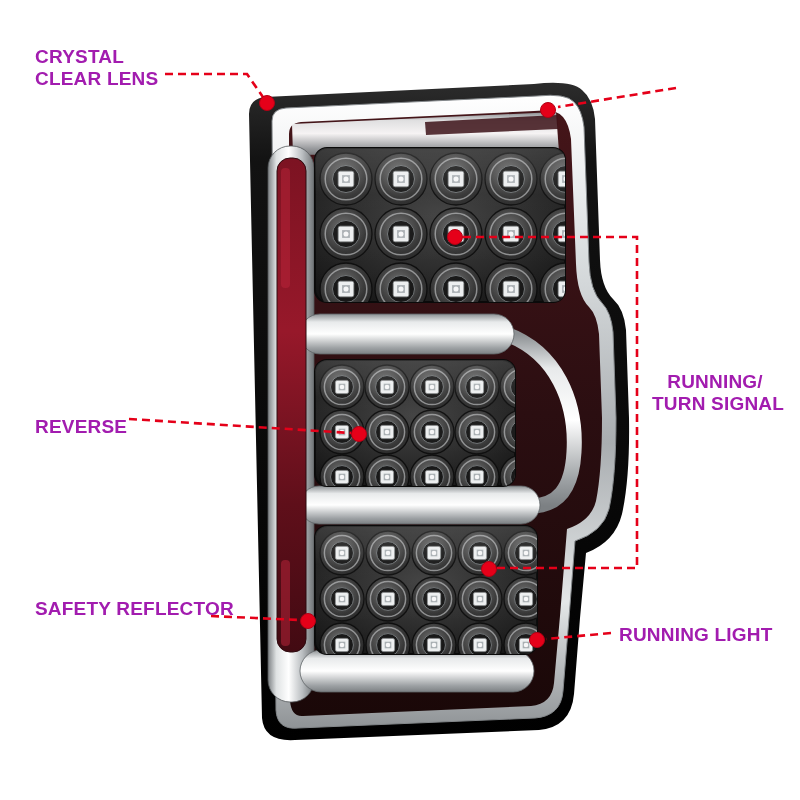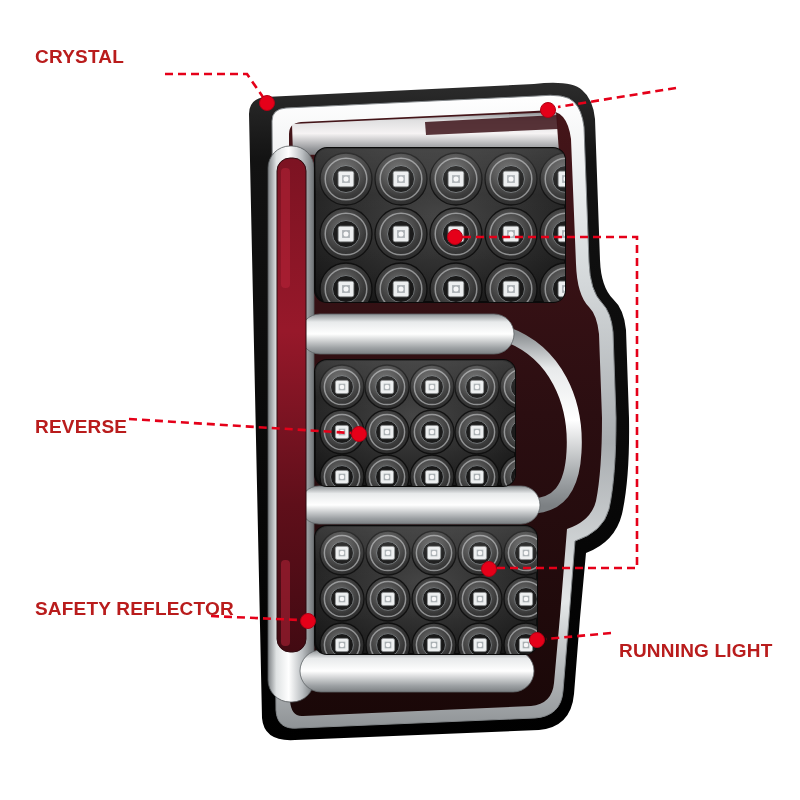--- a/index.html
+++ b/index.html
@@ -1,26 +1,26 @@
 <!DOCTYPE html>
 <html><head>
 <meta charset="utf-8">
 <style>
   html,body{margin:0;padding:0;background:#ffffff;}
   body{width:800px;height:800px;font-family:"Liberation Sans",sans-serif;}
   .stage{position:relative;width:800px;height:800px;overflow:hidden;background:#ffffff;}
   svg.art{position:absolute;left:0;top:0;}
-  .callout{position:absolute;color:#b91c1c;font-weight:bold;font-size:19px;line-height:21.5px;letter-spacing:.2px;white-space:nowrap;}
+  .callout{position:absolute;color:#a21caf;font-weight:bold;font-size:19px;line-height:21.5px;letter-spacing:.2px;white-space:nowrap;}
   .callout .co-line{display:block;}
   #co-crystal{left:35px;top:46px;}
   #co-chrome{left:683px;top:52px;}
   #co-reverse{left:35px;top:416px;}
   #co-runturn{left:652px;top:371px;width:126px;text-align:center;}
   #co-safety{left:35px;top:598px;}
-  #co-runlight{left:619px;top:624px;margin-top:16px;}
+  #co-runlight{left:619px;top:624px;}
 </style>
 </head>
 <body>
 
 <div class="stage">
 
   <svg class="art" width="800" height="800" viewBox="0 0 800 800">
     <defs id="art-defs">
       <linearGradient id="gShell" x1="0" y1="0" x2="0" y2="1">
         <stop offset="0" stop-color="#2c2c2c"></stop>
@@ -507,23 +507,28 @@
       <circle cx="455" cy="237" r="7.5"></circle>
       <circle cx="359" cy="434" r="7.5"></circle>
       <circle cx="489" cy="569" r="7.5"></circle>
       <circle cx="308" cy="621" r="7.5"></circle>
       <circle cx="537" cy="640" r="7.5"></circle>
     </g>
   </svg>
 
   <div class="callout" id="co-crystal">
     <span class="co-line">CRYSTAL</span>
+    <span class="co-line">CLEAR LENS</span>
   </div>
   <div class="callout" id="co-reverse">
     <span class="co-line">REVERSE</span>
+  </div>
+  <div class="callout" id="co-runturn">
+    <span class="co-line">RUNNING/</span>
+    <span class="co-line">TURN SIGNAL</span>
   </div>
   <div class="callout" id="co-safety">
     <span class="co-line">SAFETY REFLECTOR</span>
   </div>
   <div class="callout" id="co-runlight">
     <span class="co-line">RUNNING LIGHT</span>
   </div>
 
 </div>
 

